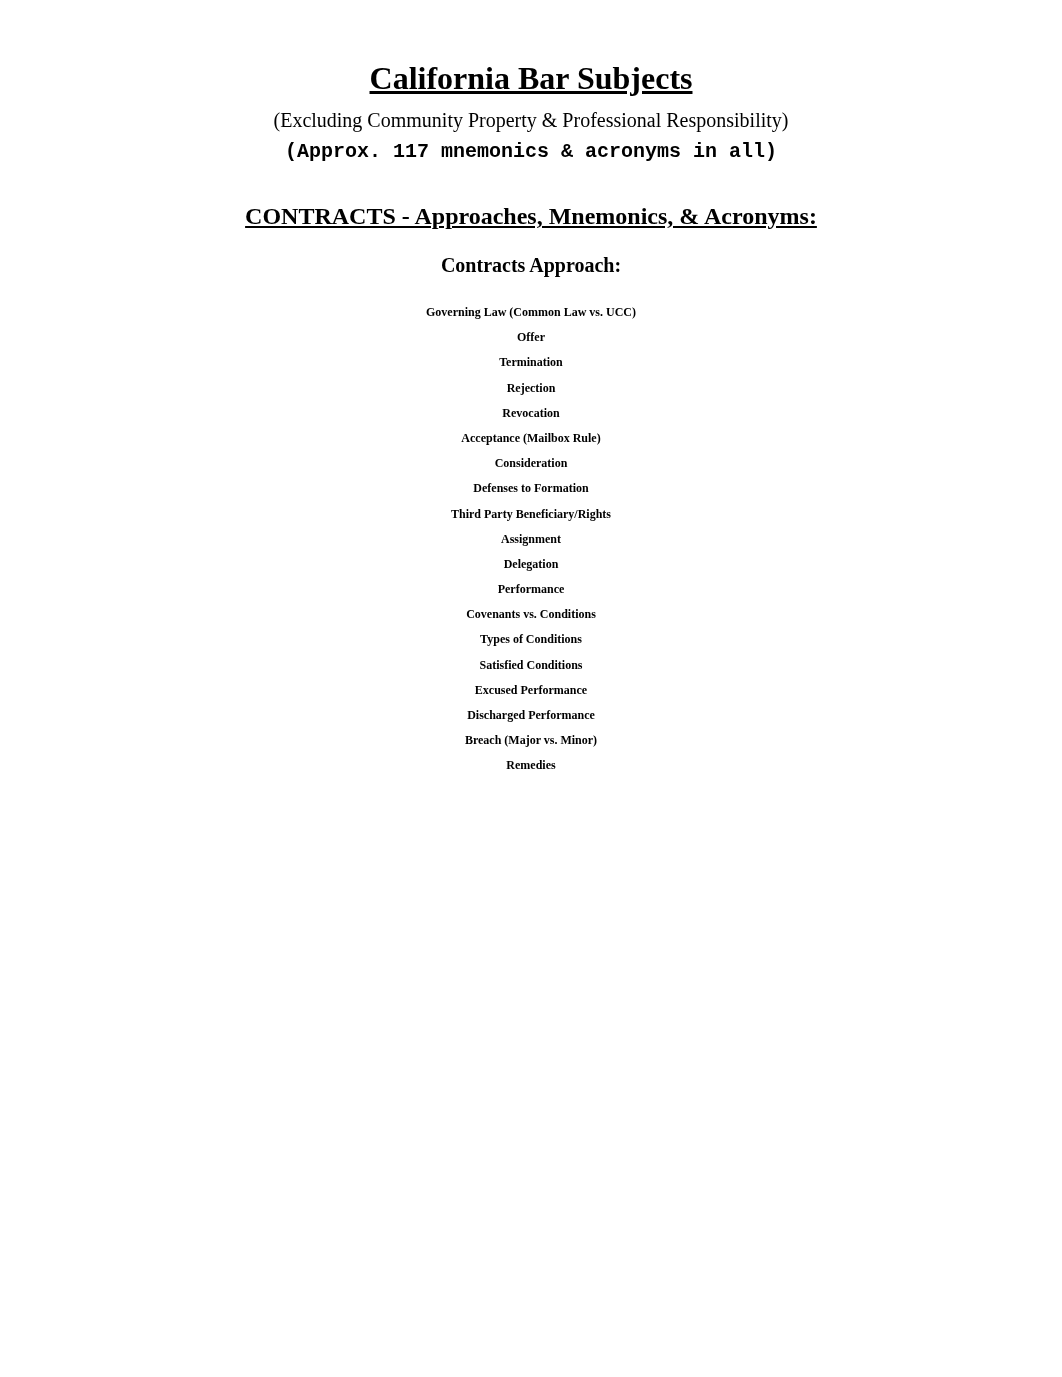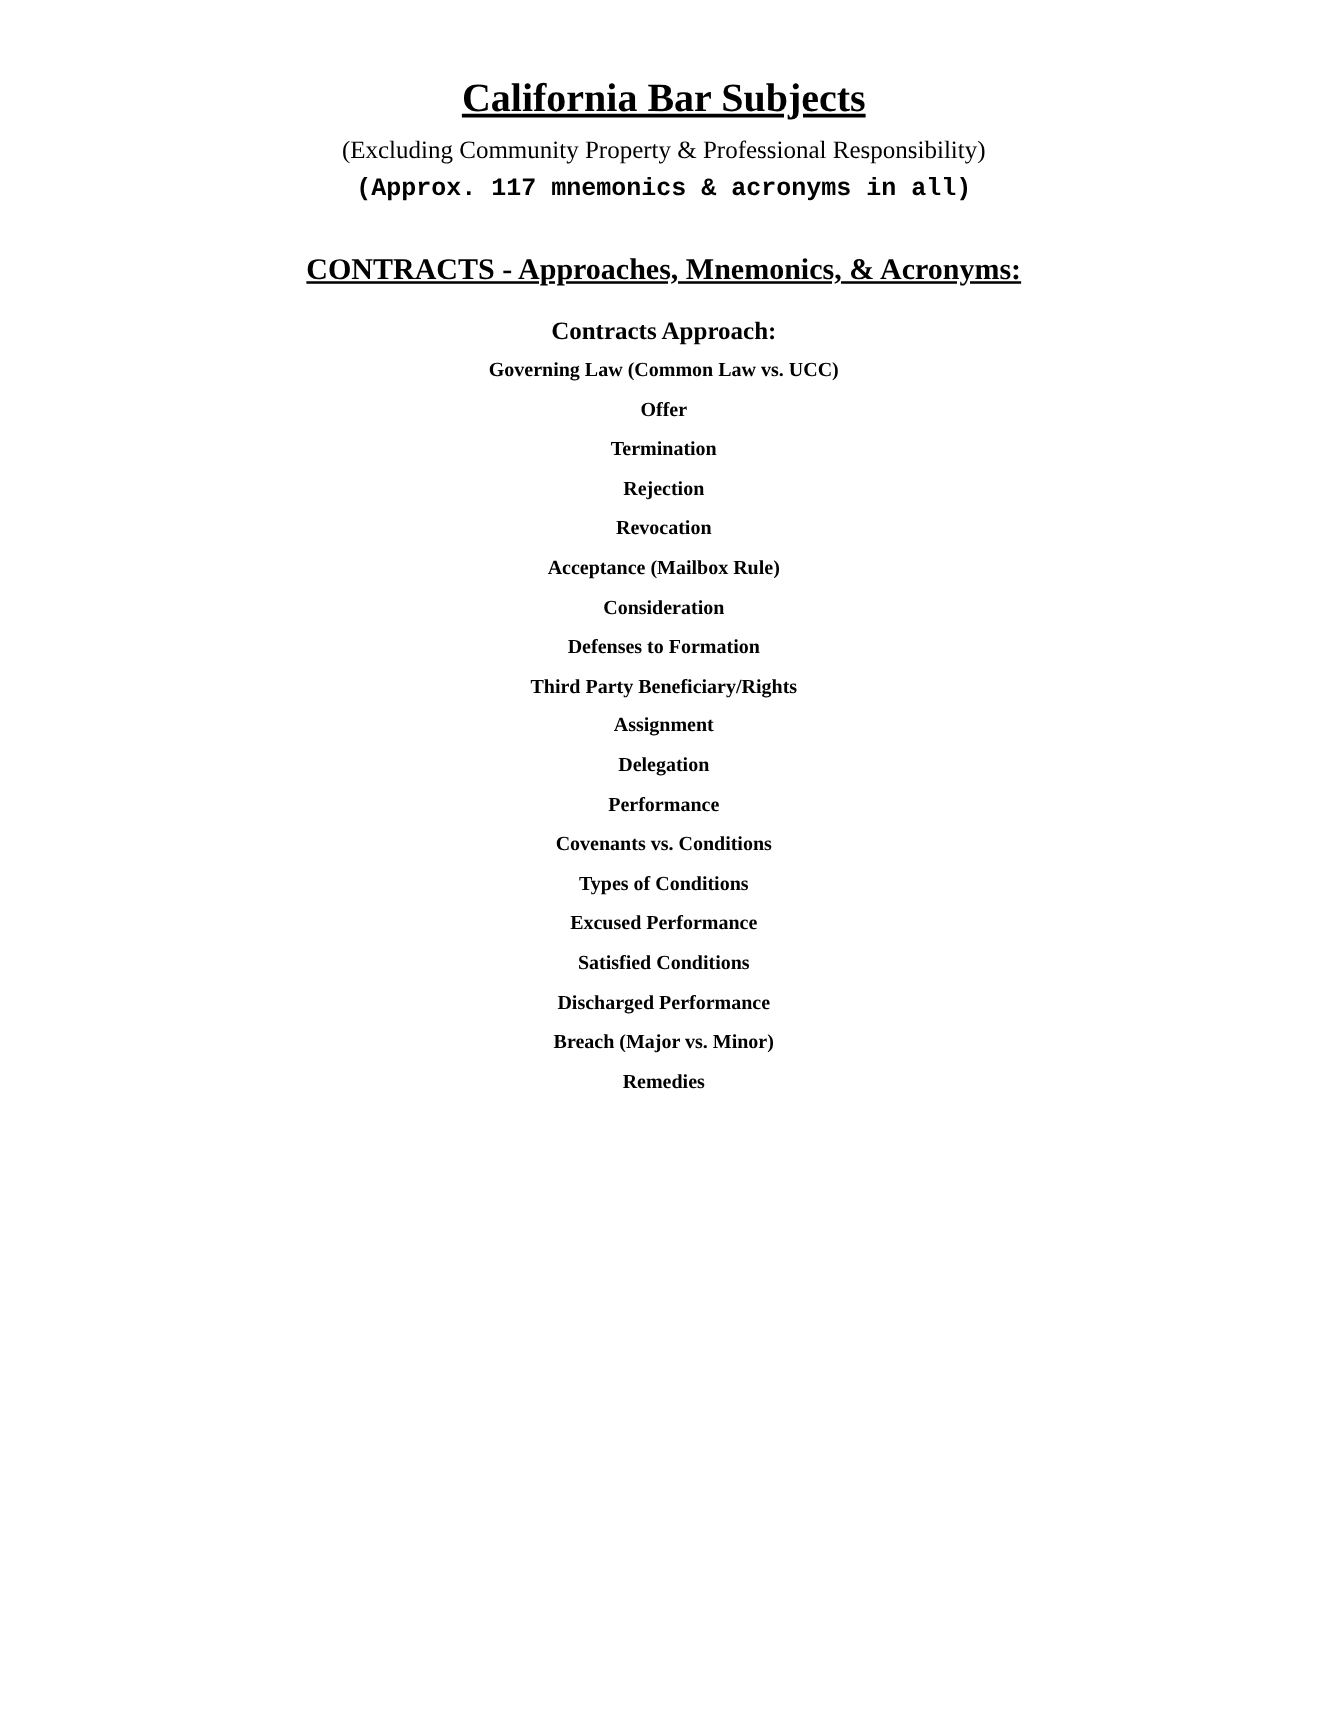--- a/index.html
+++ b/index.html
@@ -47,25 +47,25 @@
       font-size: 24px;
       font-weight: bold;
       text-decoration: underline;
       margin-bottom: 24px;
       margin-top: 20px;
     }
 
     .contracts-approach-label {
       font-size: 20px;
       font-weight: bold;
-      margin-bottom: 7px;
+      margin-bottom: 26px;
     }
 
     .topic-item {
-      font-size: 16px;
+      font-size: 12px;
       font-weight: bold;
       margin-bottom: 6px;
       line-height: 1.6;
     }
 
     .spacer {
       height: 30px;
     }
 
     .mnemonics-label {
@@ -97,22 +97,22 @@
       <p class="topic-item">Revocation</p>
       <p class="topic-item">Acceptance (Mailbox Rule)</p>
       <p class="topic-item">Consideration</p>
       <p class="topic-item">Defenses to Formation</p>
       <p class="topic-item">Third Party Beneficiary/Rights</p>
       <p class="topic-item">Assignment</p>
       <p class="topic-item">Delegation</p>
       <p class="topic-item">Performance</p>
       <p class="topic-item">Covenants vs. Conditions</p>
       <p class="topic-item">Types of Conditions</p>
+      <p class="topic-item">Satisfied Conditions</p>
       <p class="topic-item">Excused Performance</p>
-      <p class="topic-item">Satisfied Conditions</p>
       <p class="topic-item">Discharged Performance</p>
       <p class="topic-item">Breach (Major vs. Minor)</p>
       <p class="topic-item">Remedies</p>
     </div>
 
   <div class="spacer"></div>
 
 
 </div>
 

